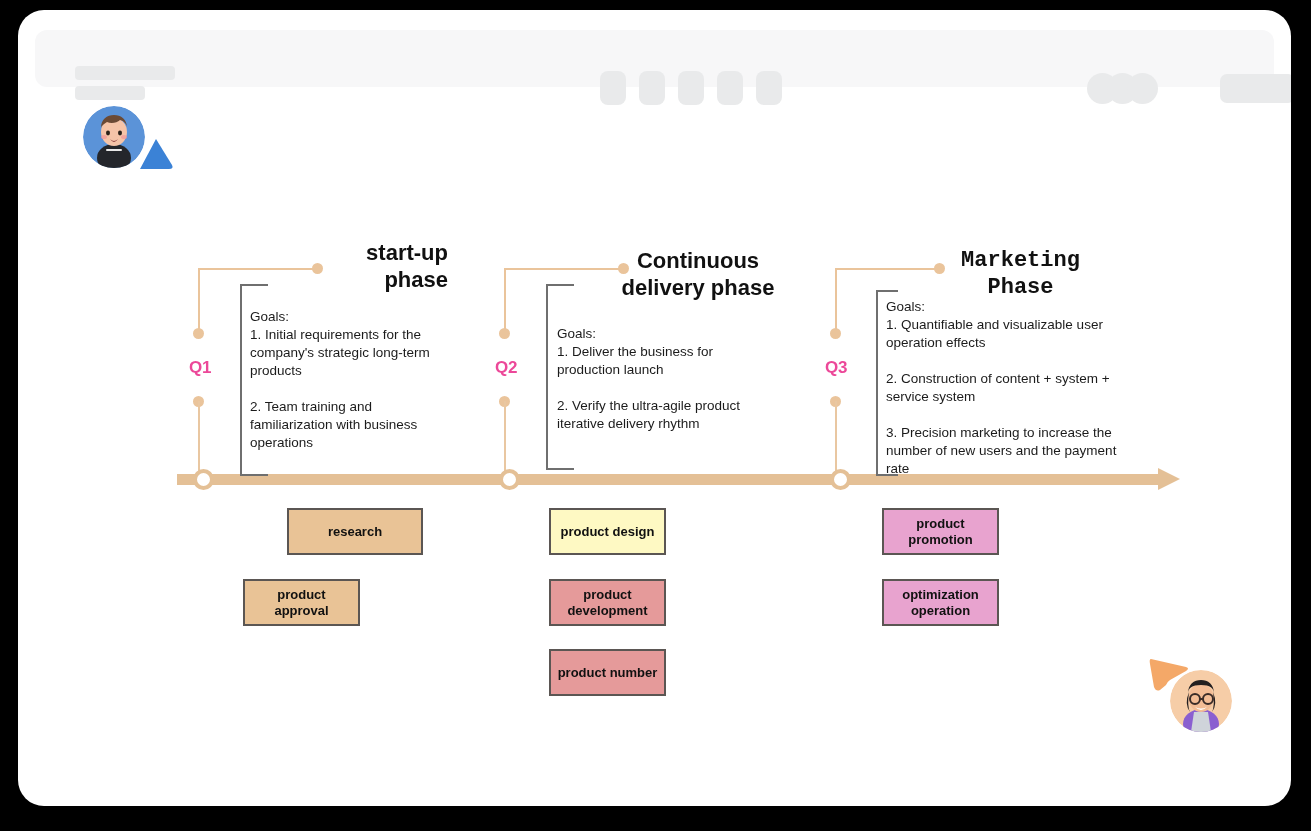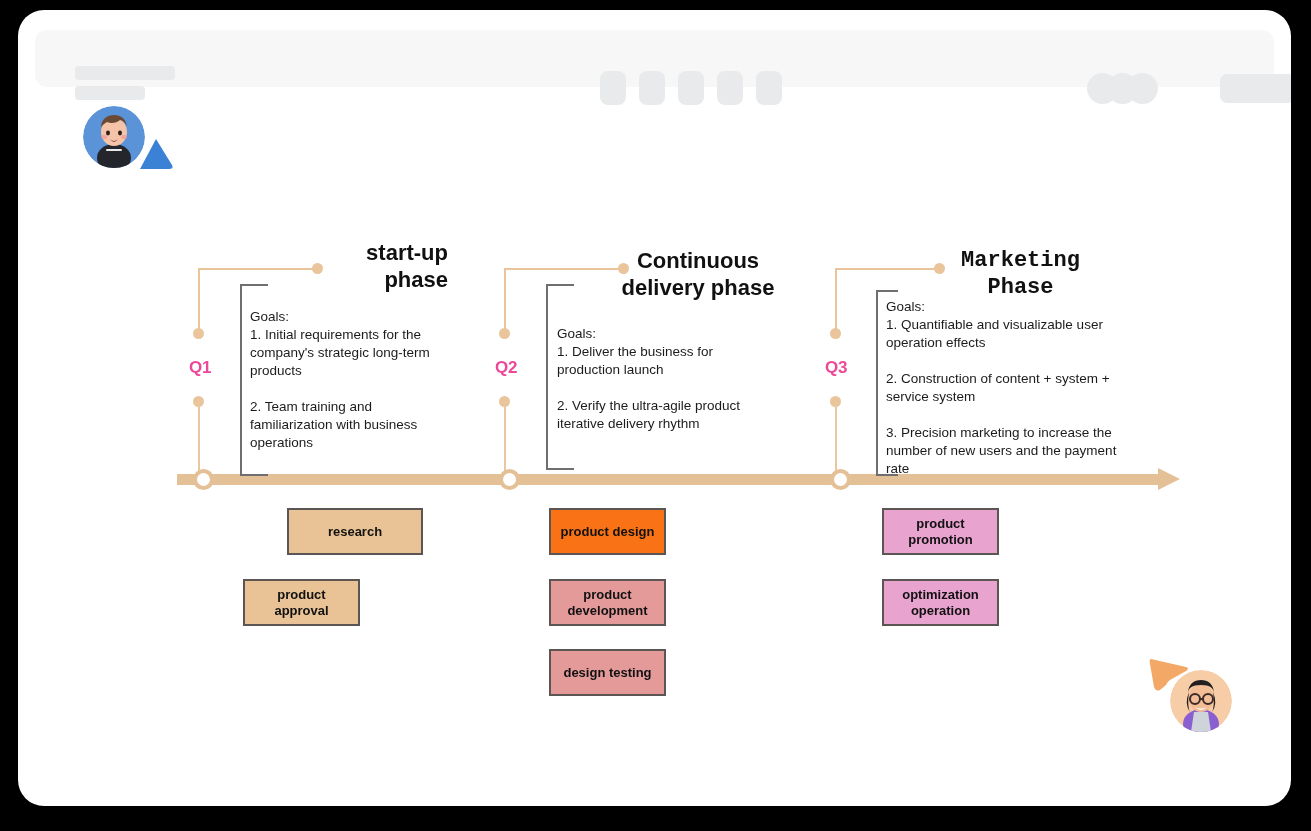--- a/index.html
+++ b/index.html
@@ -262,24 +262,24 @@
 
       <div class="phase-title" style="left:595px; top:238px; width:170px;">Continuous
 delivery phase</div>
 
       <div class="bracket" style="left:528px; top:274px; width:28px; height:186px;"></div>
       <div class="goals" style="left:539px; top:315px; width:215px;">Goals:
 1. Deliver the business for production launch
 
 2. Verify the ultra-agile product iterative delivery rhythm</div>
 
-      <div class="task-box" style="left:531px; top:498px; width:117px; height:47px; background:#f97316;">product design</div>
+      <div class="task-box" style="left:531px; top:498px; width:117px; height:47px; background:#fef9c3;">product design</div>
       <div class="task-box" style="left:531px; top:569px; width:117px; height:47px; background:#e59a9a;">product
 development</div>
-      <div class="task-box" style="left:531px; top:639px; width:117px; height:47px; background:#e59a9a;">design testing</div>
+      <div class="task-box" style="left:531px; top:639px; width:117px; height:47px; background:#e59a9a;">product number</div>
     </div>
 
     <div class="milestone">
       <div class="elbow-v" style="left:817px; top:258px; height:66px;"></div>
       <div class="elbow-h" style="left:817px; top:258px; width:105px;"></div>
       <div class="dot" style="left:916px; top:253px;"></div>
       <div class="dot" style="left:812px; top:318px;"></div>
       <div class="q-label" style="left:807px; top:348px;">Q3</div>
       <div class="dot" style="left:812px; top:386px;"></div>
       <div class="stem" style="left:817px; top:391px; height:74px;"></div>

